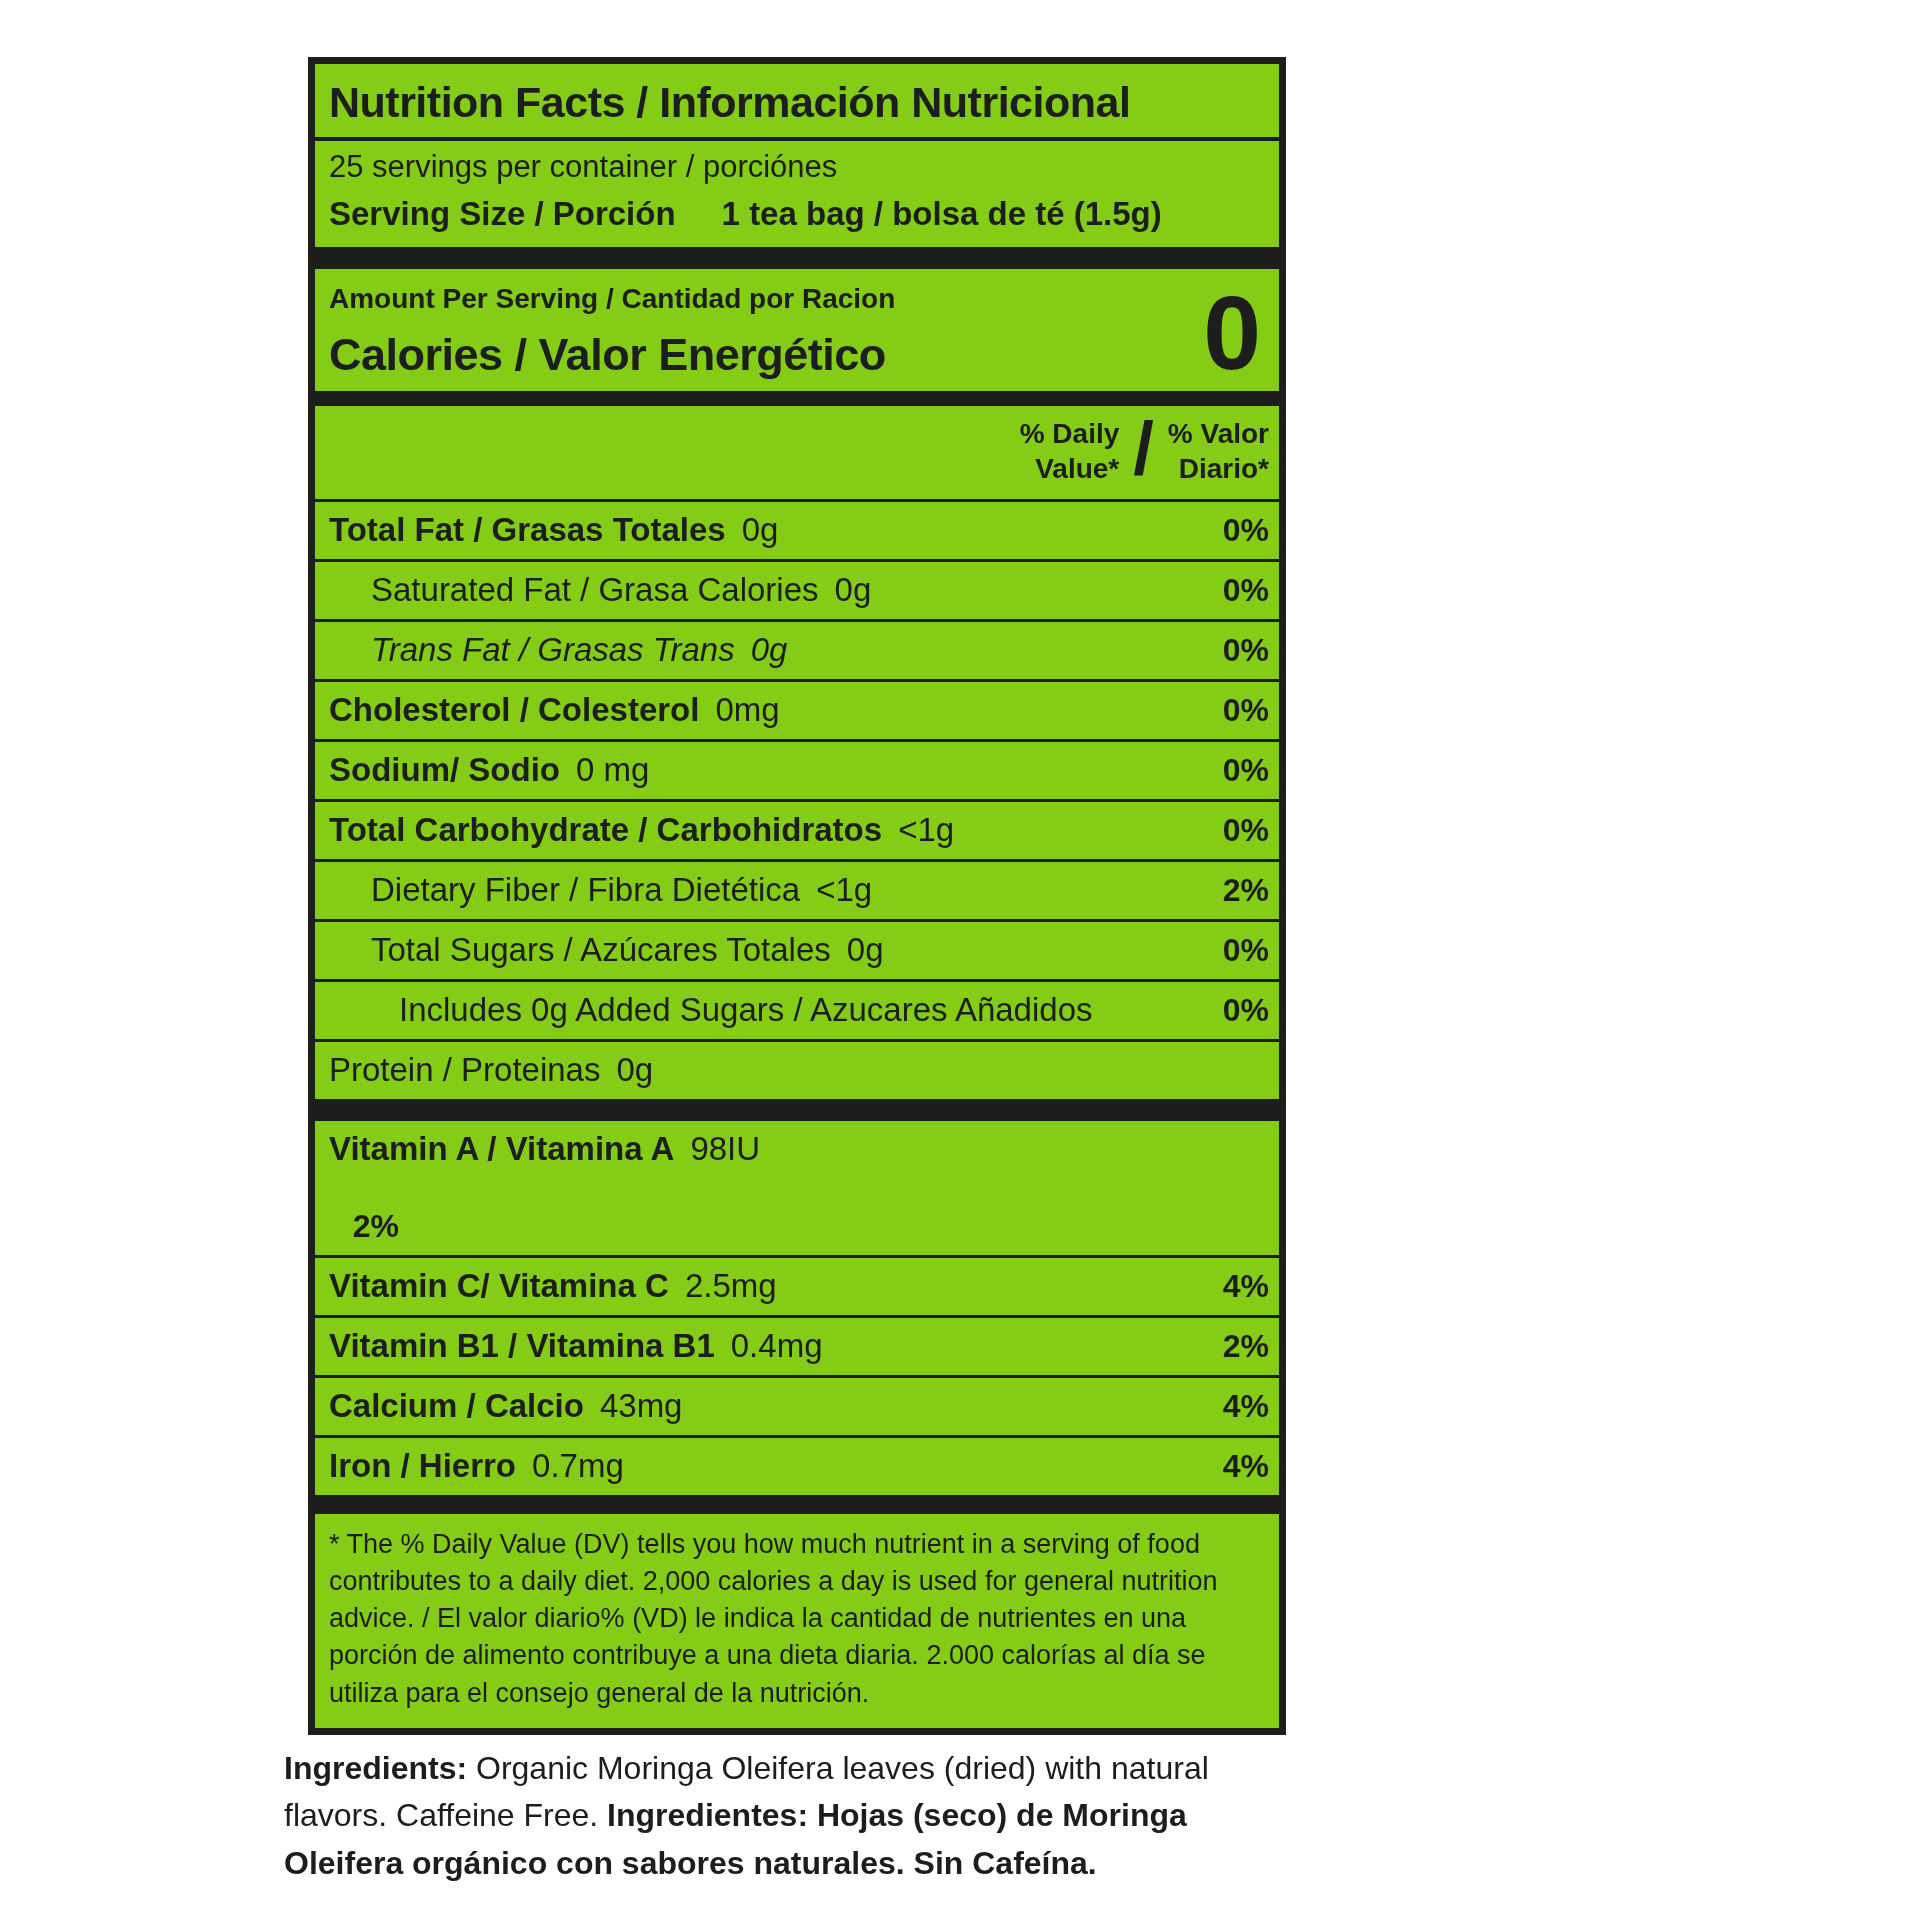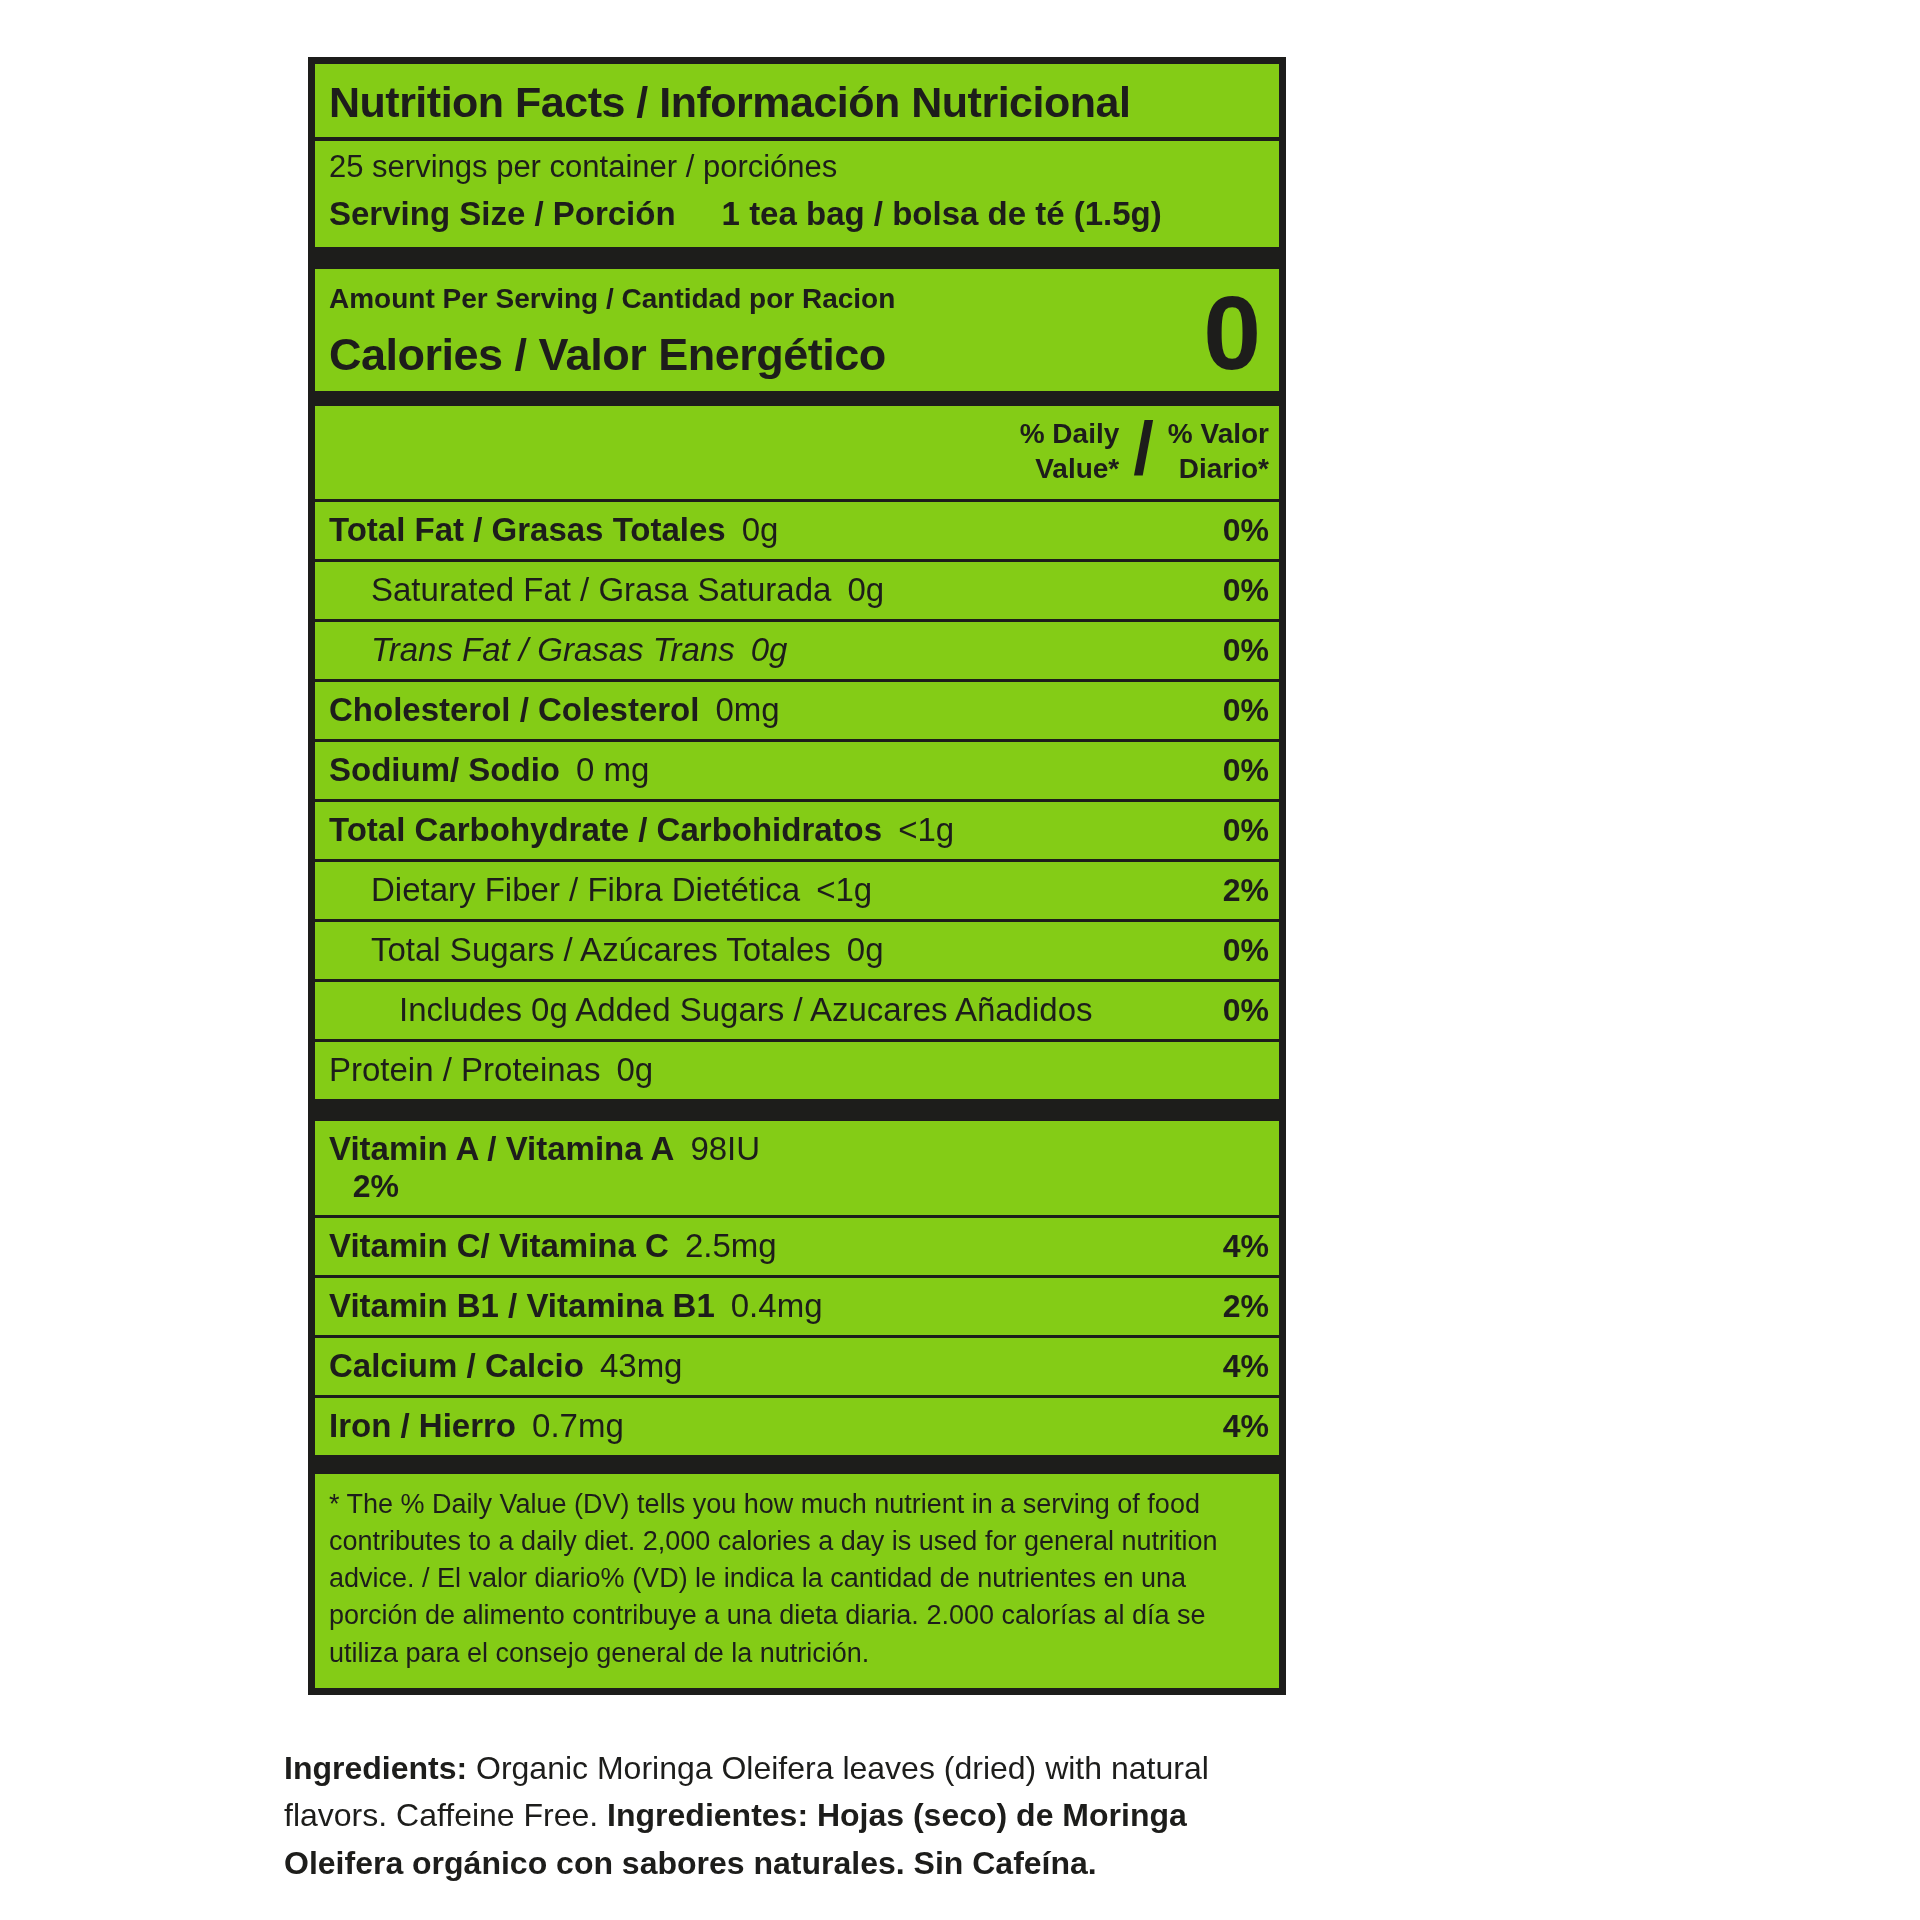--- a/index.html
+++ b/index.html
@@ -87,20 +87,21 @@
     line-height: 0.9;
     padding-bottom: 4px;
   }
   .row {
     display: flex;
     justify-content: space-between;
     align-items: baseline;
     border-top: 3px solid #1d1d1b;
     padding: 9px 10px 10px 14px;
     font-size: 33px;
+    gap: 40px;
   }
   .row.no-top { border-top: none; flex-direction: column; }
   .row-label { display: flex; align-items: baseline; }
   .b { font-weight: bold; }
   .i { font-style: italic; }
   .ind1 { padding-left: 42px; }
   .ind2 { padding-left: 70px; justify-content: flex-end; }
   .val { margin-left: 16px; }
   .pct {
     font-weight: bold;
@@ -166,21 +167,21 @@
   <div class="row">
     <div class="row-label">
         <span class="b">Total Fat / Grasas Totales</span>
         <span class="val">0g</span>
       </div>
     <div class="pct">0%</div>
   </div>
 
   <div class="row">
     <div class="row-label ind1">
-        <span>Saturated Fat / Grasa Saturada</span>
+        <span>Saturated Fat / Grasa Calories</span>
         <span class="val">0g</span>
       </div>
     <div class="pct">0%</div>
   </div>
 
   <div class="row">
     <div class="row-label ind1 i">
         <span>Trans Fat / Grasas Trans</span>
         <span class="val">0g</span>
       </div>

